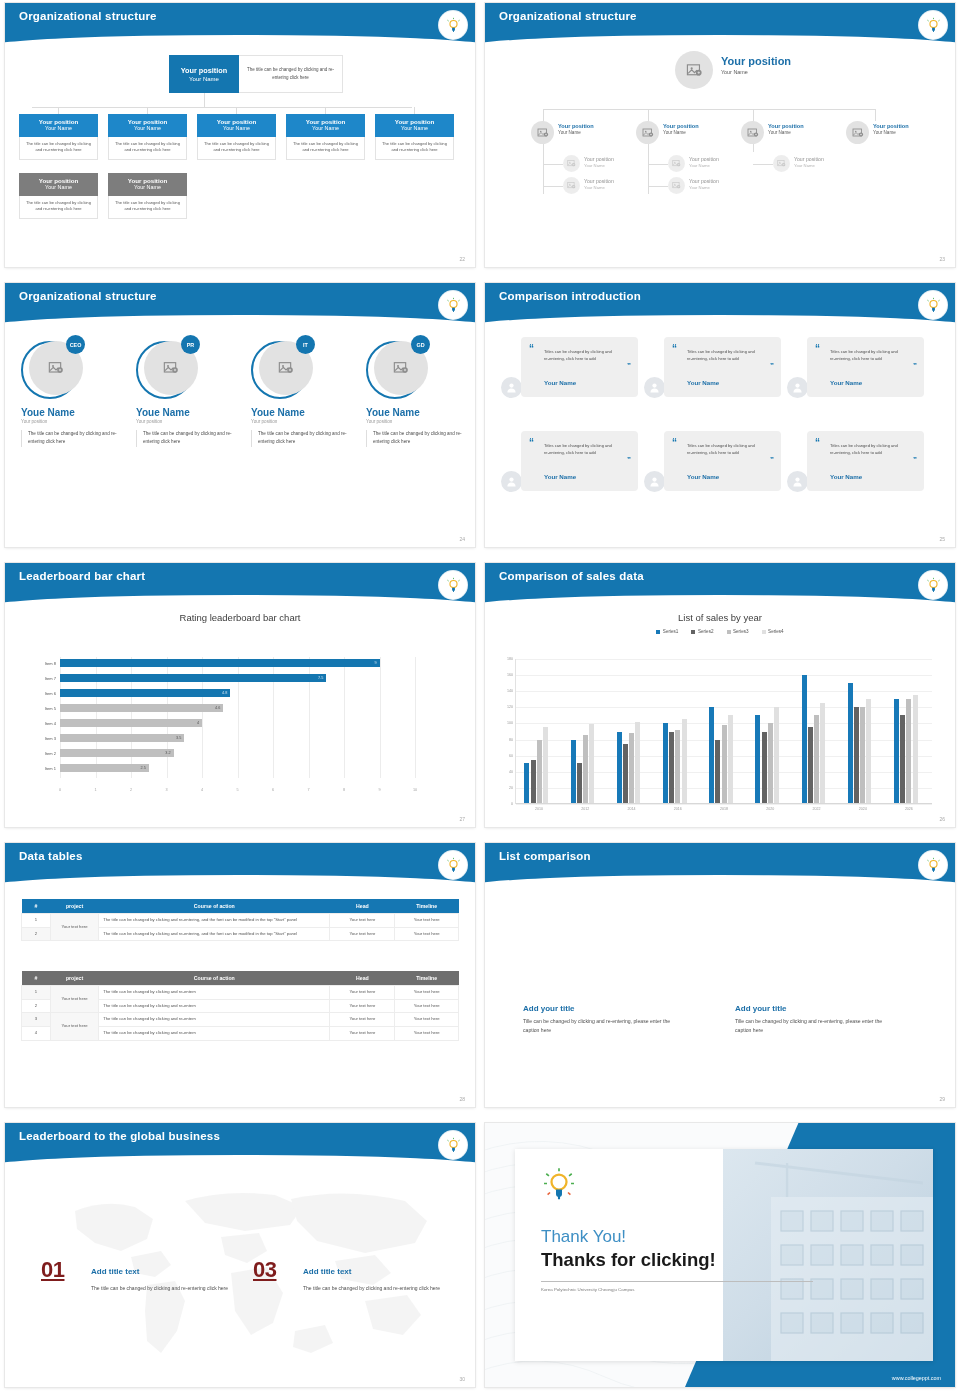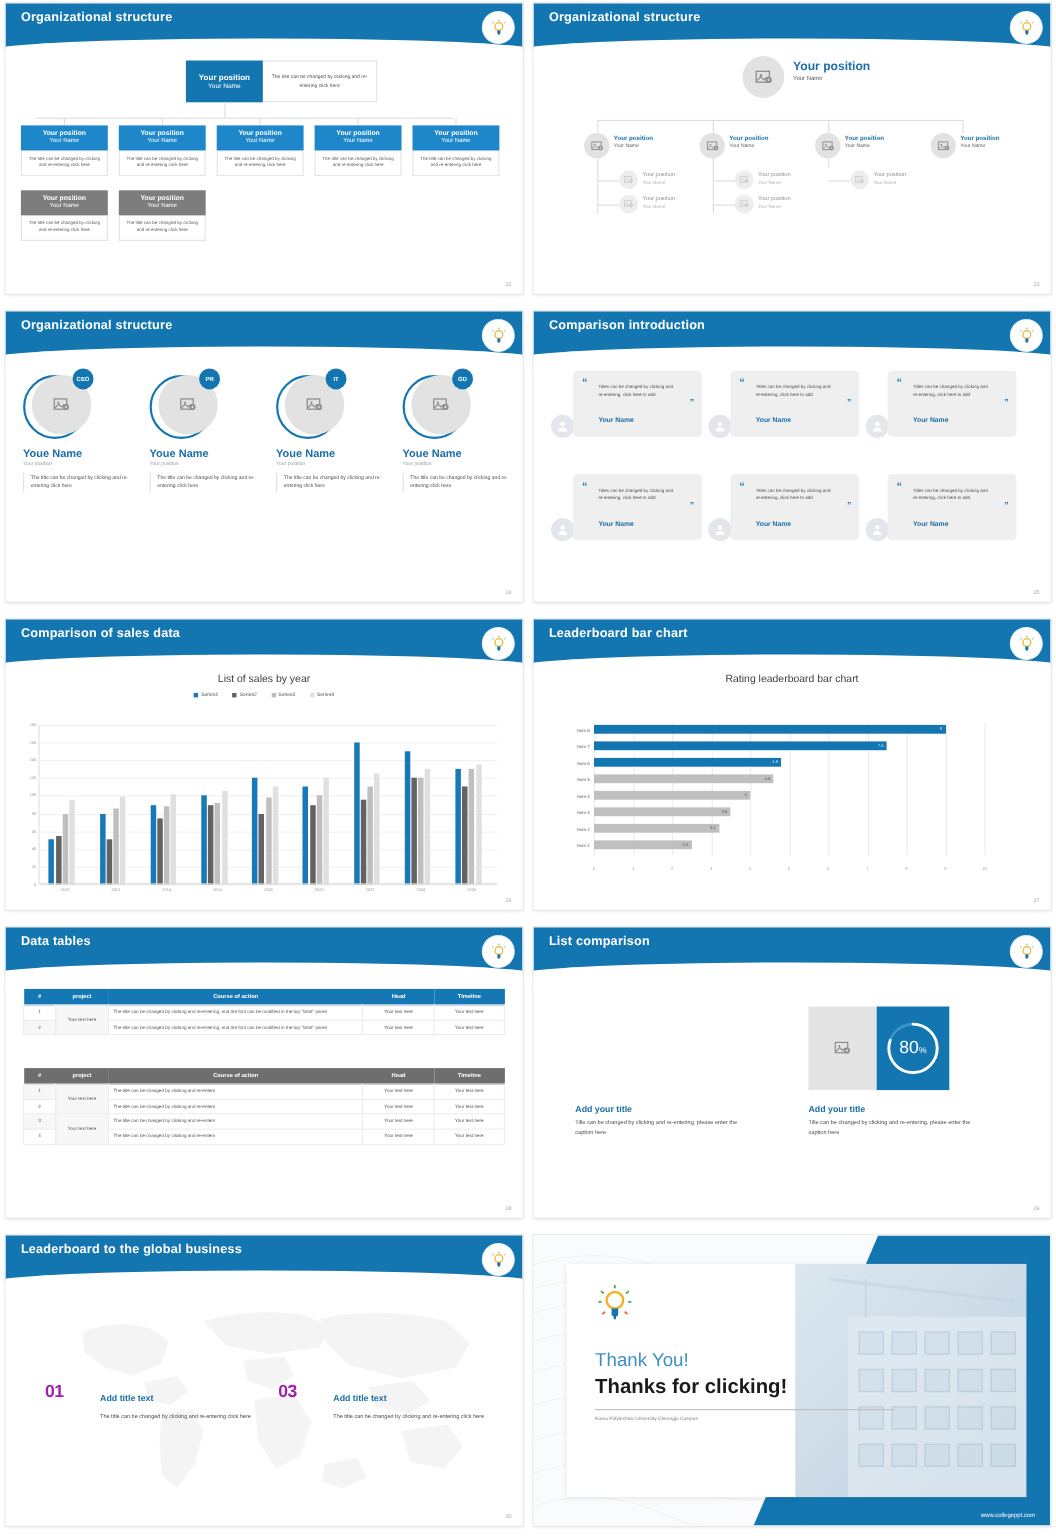--- a/index.html
+++ b/index.html
@@ -78,21 +78,21 @@
   .zeb{background:#f7f7f7;}
   
   .dcard{position:absolute;top:28px;height:76px;display:flex;}
   .dimg{width:62px;background:#e4e4e4;display:flex;align-items:center;justify-content:center;}
   .dring{width:66px;background:#1476b0;position:relative;display:flex;align-items:center;justify-content:center;}
   .dpct{position:relative;color:#fff;font-size:16px;font-weight:300;z-index:3;}
   .dpct small{font-size:8px;}
   .dtitle{position:absolute;font-size:8px;font-weight:bold;color:#1c6fa8;}
   .ddesc{position:absolute;font-size:5.1px;color:#4d4d4d;line-height:1.85;width:150px;}
   
-  .num{position:absolute;font-size:16px;font-weight:bold;color:#a21caf;letter-spacing:-.5px;}
+  .num{position:absolute;font-size:22px;font-weight:bold;color:#7f1d1d;letter-spacing:-.5px;text-decoration:underline;}
   .gbt{position:absolute;font-size:8px;font-weight:bold;color:#1c6fa8;}
   .gbd{position:absolute;font-size:5px;color:#4d4d4d;line-height:2;width:142px;}
   
   .ty{position:absolute;inset:0;background:#fafbfc;overflow:hidden;}
   .tywedge{position:absolute;right:0;top:0;width:270px;height:264px;background:#1476b0;
            clip-path:polygon(42% 0,100% 0,100% 100%,0 100%);}
   .tycard{position:absolute;left:30px;top:26px;width:418px;height:212px;background:#fff;overflow:hidden;
           box-shadow:0 1px 5px rgba(0,0,0,.12);}
   .typhoto{position:absolute;right:0;top:0;width:210px;height:212px;
            background:linear-gradient(135deg,#dce7ef 0%,#cfdde8 45%,#b9cedd 100%);}
@@ -515,131 +515,20 @@
           </svg>
         </div>
        <div class="qcard" style="left:322px;top:104px;width:117px;height:60px;">
          <div class="qmark" style="left:8px;top:7px;">“</div>
          <div class="qtxt" style="left:23px;top:11px;width:72px;">Titles can be changed by clicking and re-entering, click here to add</div>
          <div class="qmark" style="right:7px;top:25px;font-size:8px;">”</div>
          <div class="qnm" style="left:23px;top:42px;">Your Name</div>
        </div>
       </div>
     <div class="pgno">25</div>
-  </div>
-
-  <div class="slide">
-    <div class="hdr">
-        <div class="hdr-curve"></div>
-      </div>
-    <div class="hdr-title">Comparison of sales data</div>
-    <div class="badge">
-      <svg width="17" height="17" viewBox="0 0 24 24">
-          <circle cx="12" cy="10" r="5" fill="none" stroke="#f0b429" stroke-width="1.6"></circle>
-          <path d="M10 15h4v3a2 2 0 0 1-4 0z" fill="#1476b0"></path>
-          <path d="M12 18v3" stroke="#1476b0" stroke-width="1.4"></path>
-          <path d="M3.5 4.5l1.6 1.2M20.5 4.5l-1.6 1.2M12 1.2v1.8" stroke="#4caf50" stroke-width="1.2"></path>
-        </svg>
-    </div>
-    <div class="body">
-      <div class="chart-title">List of sales by year</div>
-      <div class="legend" id="s26leg">
-          <span><i style="background:#1779b8"></i>Series1</span>
-          <span><i style="background:#636363"></i>Series2</span>
-          <span><i style="background:#bfbfbf"></i>Series3</span>
-          <span><i style="background:#e0e0e0"></i>Series4</span>
-        </div>
-      <div class="plot" id="s26plot">
-          <div class="gline" style="top:145px"></div>
-          <div class="ytick" style="top:145px">0</div>
-          <div class="gline" style="top:128.88888888888889px"></div>
-          <div class="ytick" style="top:128.88888888888889px">20</div>
-          <div class="gline" style="top:112.77777777777777px"></div>
-          <div class="ytick" style="top:112.77777777777777px">40</div>
-          <div class="gline" style="top:96.66666666666667px"></div>
-          <div class="ytick" style="top:96.66666666666667px">60</div>
-          <div class="gline" style="top:80.55555555555556px"></div>
-          <div class="ytick" style="top:80.55555555555556px">80</div>
-          <div class="gline" style="top:64.44444444444444px"></div>
-          <div class="ytick" style="top:64.44444444444444px">100</div>
-          <div class="gline" style="top:48.33333333333334px"></div>
-          <div class="ytick" style="top:48.33333333333334px">120</div>
-          <div class="gline" style="top:32.222222222222214px"></div>
-          <div class="ytick" style="top:32.222222222222214px">140</div>
-          <div class="gline" style="top:16.111111111111114px"></div>
-          <div class="ytick" style="top:16.111111111111114px">160</div>
-          <div class="gline" style="top:0px"></div>
-          <div class="ytick" style="top:0px">180</div>
-          <div class="grp" style="left:8.32px">
-            <div class="bar" style="height:41.083333333333336px;background:#1779b8"></div>
-            <div class="bar" style="height:44.30555555555556px;background:#636363"></div>
-            <div class="bar" style="height:64.44444444444444px;background:#bfbfbf"></div>
-            <div class="bar" style="height:77.33333333333333px;background:#e0e0e0"></div>
-          </div>
-       <div class="xlab" style="left:23.11111111111111px">2010</div>
-          <div class="grp" style="left:54.54222222222222px">
-            <div class="bar" style="height:64.44444444444444px;background:#1779b8"></div>
-            <div class="bar" style="height:41.083333333333336px;background:#636363"></div>
-            <div class="bar" style="height:69.27777777777779px;background:#bfbfbf"></div>
-            <div class="bar" style="height:79.75px;background:#e0e0e0"></div>
-          </div>
-       <div class="xlab" style="left:69.33333333333333px">2012</div>
-          <div class="grp" style="left:100.76444444444445px">
-            <div class="bar" style="height:72.5px;background:#1779b8"></div>
-            <div class="bar" style="height:60.41666666666667px;background:#636363"></div>
-            <div class="bar" style="height:70.88888888888889px;background:#bfbfbf"></div>
-            <div class="bar" style="height:82.16666666666667px;background:#e0e0e0"></div>
-          </div>
-       <div class="xlab" style="left:115.55555555555556px">2014</div>
-          <div class="grp" style="left:146.98666666666665px">
-            <div class="bar" style="height:80.55555555555556px;background:#1779b8"></div>
-            <div class="bar" style="height:71.69444444444444px;background:#636363"></div>
-            <div class="bar" style="height:74.1111111111111px;background:#bfbfbf"></div>
-            <div class="bar" style="height:84.58333333333334px;background:#e0e0e0"></div>
-          </div>
-       <div class="xlab" style="left:161.77777777777777px">2016</div>
-          <div class="grp" style="left:193.20888888888888px">
-            <div class="bar" style="height:96.66666666666666px;background:#1779b8"></div>
-            <div class="bar" style="height:64.44444444444444px;background:#636363"></div>
-            <div class="bar" style="height:78.94444444444444px;background:#bfbfbf"></div>
-            <div class="bar" style="height:89.41666666666667px;background:#e0e0e0"></div>
-          </div>
-       <div class="xlab" style="left:208px">2018</div>
-          <div class="grp" style="left:239.4311111111111px">
-            <div class="bar" style="height:89.41666666666667px;background:#1779b8"></div>
-            <div class="bar" style="height:72.5px;background:#636363"></div>
-            <div class="bar" style="height:80.55555555555556px;background:#bfbfbf"></div>
-            <div class="bar" style="height:96.66666666666666px;background:#e0e0e0"></div>
-          </div>
-       <div class="xlab" style="left:254.22222222222223px">2020</div>
-          <div class="grp" style="left:285.6533333333333px">
-            <div class="bar" style="height:128.88888888888889px;background:#1779b8"></div>
-            <div class="bar" style="height:77.33333333333333px;background:#636363"></div>
-            <div class="bar" style="height:88.61111111111111px;background:#bfbfbf"></div>
-            <div class="bar" style="height:101.5px;background:#e0e0e0"></div>
-          </div>
-       <div class="xlab" style="left:300.4444444444444px">2022</div>
-          <div class="grp" style="left:331.87555555555554px">
-            <div class="bar" style="height:120.83333333333334px;background:#1779b8"></div>
-            <div class="bar" style="height:96.66666666666666px;background:#636363"></div>
-            <div class="bar" style="height:96.66666666666666px;background:#bfbfbf"></div>
-            <div class="bar" style="height:104.72222222222221px;background:#e0e0e0"></div>
-          </div>
-       <div class="xlab" style="left:346.66666666666663px">2024</div>
-          <div class="grp" style="left:378.09777777777776px">
-            <div class="bar" style="height:104.72222222222221px;background:#1779b8"></div>
-            <div class="bar" style="height:88.61111111111111px;background:#636363"></div>
-            <div class="bar" style="height:104.72222222222221px;background:#bfbfbf"></div>
-            <div class="bar" style="height:108.75px;background:#e0e0e0"></div>
-          </div>
-       <div class="xlab" style="left:392.88888888888886px">2026</div>
-          <div style="position:absolute;left:0;right:0;bottom:0;height:1px;background:#d8d8d8"></div>
-        </div>
-    </div>
-    <div class="pgno">26</div>
   </div>
 
   <div class="slide">
     <div class="hdr">
         <div class="hdr-curve"></div>
       </div>
     <div class="hdr-title">Leaderboard bar chart</div>
     <div class="badge">
       <svg width="17" height="17" viewBox="0 0 24 24">
           <circle cx="12" cy="10" r="5" fill="none" stroke="#f0b429" stroke-width="1.6"></circle>
@@ -723,20 +612,131 @@
        </div>
         </div>
     </div>
     <div class="pgno">27</div>
   </div>
 
   <div class="slide">
     <div class="hdr">
         <div class="hdr-curve"></div>
       </div>
+    <div class="hdr-title">Comparison of sales data</div>
+    <div class="badge">
+      <svg width="17" height="17" viewBox="0 0 24 24">
+          <circle cx="12" cy="10" r="5" fill="none" stroke="#f0b429" stroke-width="1.6"></circle>
+          <path d="M10 15h4v3a2 2 0 0 1-4 0z" fill="#1476b0"></path>
+          <path d="M12 18v3" stroke="#1476b0" stroke-width="1.4"></path>
+          <path d="M3.5 4.5l1.6 1.2M20.5 4.5l-1.6 1.2M12 1.2v1.8" stroke="#4caf50" stroke-width="1.2"></path>
+        </svg>
+    </div>
+    <div class="body">
+      <div class="chart-title">List of sales by year</div>
+      <div class="legend" id="s26leg">
+          <span><i style="background:#1779b8"></i>Series1</span>
+          <span><i style="background:#636363"></i>Series2</span>
+          <span><i style="background:#bfbfbf"></i>Series3</span>
+          <span><i style="background:#e0e0e0"></i>Series4</span>
+        </div>
+      <div class="plot" id="s26plot">
+          <div class="gline" style="top:145px"></div>
+          <div class="ytick" style="top:145px">0</div>
+          <div class="gline" style="top:128.88888888888889px"></div>
+          <div class="ytick" style="top:128.88888888888889px">20</div>
+          <div class="gline" style="top:112.77777777777777px"></div>
+          <div class="ytick" style="top:112.77777777777777px">40</div>
+          <div class="gline" style="top:96.66666666666667px"></div>
+          <div class="ytick" style="top:96.66666666666667px">60</div>
+          <div class="gline" style="top:80.55555555555556px"></div>
+          <div class="ytick" style="top:80.55555555555556px">80</div>
+          <div class="gline" style="top:64.44444444444444px"></div>
+          <div class="ytick" style="top:64.44444444444444px">100</div>
+          <div class="gline" style="top:48.33333333333334px"></div>
+          <div class="ytick" style="top:48.33333333333334px">120</div>
+          <div class="gline" style="top:32.222222222222214px"></div>
+          <div class="ytick" style="top:32.222222222222214px">140</div>
+          <div class="gline" style="top:16.111111111111114px"></div>
+          <div class="ytick" style="top:16.111111111111114px">160</div>
+          <div class="gline" style="top:0px"></div>
+          <div class="ytick" style="top:0px">180</div>
+          <div class="grp" style="left:8.32px">
+            <div class="bar" style="height:41.083333333333336px;background:#1779b8"></div>
+            <div class="bar" style="height:44.30555555555556px;background:#636363"></div>
+            <div class="bar" style="height:64.44444444444444px;background:#bfbfbf"></div>
+            <div class="bar" style="height:77.33333333333333px;background:#e0e0e0"></div>
+          </div>
+       <div class="xlab" style="left:23.11111111111111px">2010</div>
+          <div class="grp" style="left:54.54222222222222px">
+            <div class="bar" style="height:64.44444444444444px;background:#1779b8"></div>
+            <div class="bar" style="height:41.083333333333336px;background:#636363"></div>
+            <div class="bar" style="height:69.27777777777779px;background:#bfbfbf"></div>
+            <div class="bar" style="height:79.75px;background:#e0e0e0"></div>
+          </div>
+       <div class="xlab" style="left:69.33333333333333px">2012</div>
+          <div class="grp" style="left:100.76444444444445px">
+            <div class="bar" style="height:72.5px;background:#1779b8"></div>
+            <div class="bar" style="height:60.41666666666667px;background:#636363"></div>
+            <div class="bar" style="height:70.88888888888889px;background:#bfbfbf"></div>
+            <div class="bar" style="height:82.16666666666667px;background:#e0e0e0"></div>
+          </div>
+       <div class="xlab" style="left:115.55555555555556px">2014</div>
+          <div class="grp" style="left:146.98666666666665px">
+            <div class="bar" style="height:80.55555555555556px;background:#1779b8"></div>
+            <div class="bar" style="height:71.69444444444444px;background:#636363"></div>
+            <div class="bar" style="height:74.1111111111111px;background:#bfbfbf"></div>
+            <div class="bar" style="height:84.58333333333334px;background:#e0e0e0"></div>
+          </div>
+       <div class="xlab" style="left:161.77777777777777px">2016</div>
+          <div class="grp" style="left:193.20888888888888px">
+            <div class="bar" style="height:96.66666666666666px;background:#1779b8"></div>
+            <div class="bar" style="height:64.44444444444444px;background:#636363"></div>
+            <div class="bar" style="height:78.94444444444444px;background:#bfbfbf"></div>
+            <div class="bar" style="height:89.41666666666667px;background:#e0e0e0"></div>
+          </div>
+       <div class="xlab" style="left:208px">2018</div>
+          <div class="grp" style="left:239.4311111111111px">
+            <div class="bar" style="height:89.41666666666667px;background:#1779b8"></div>
+            <div class="bar" style="height:72.5px;background:#636363"></div>
+            <div class="bar" style="height:80.55555555555556px;background:#bfbfbf"></div>
+            <div class="bar" style="height:96.66666666666666px;background:#e0e0e0"></div>
+          </div>
+       <div class="xlab" style="left:254.22222222222223px">2020</div>
+          <div class="grp" style="left:285.6533333333333px">
+            <div class="bar" style="height:128.88888888888889px;background:#1779b8"></div>
+            <div class="bar" style="height:77.33333333333333px;background:#636363"></div>
+            <div class="bar" style="height:88.61111111111111px;background:#bfbfbf"></div>
+            <div class="bar" style="height:101.5px;background:#e0e0e0"></div>
+          </div>
+       <div class="xlab" style="left:300.4444444444444px">2022</div>
+          <div class="grp" style="left:331.87555555555554px">
+            <div class="bar" style="height:120.83333333333334px;background:#1779b8"></div>
+            <div class="bar" style="height:96.66666666666666px;background:#636363"></div>
+            <div class="bar" style="height:96.66666666666666px;background:#bfbfbf"></div>
+            <div class="bar" style="height:104.72222222222221px;background:#e0e0e0"></div>
+          </div>
+       <div class="xlab" style="left:346.66666666666663px">2024</div>
+          <div class="grp" style="left:378.09777777777776px">
+            <div class="bar" style="height:104.72222222222221px;background:#1779b8"></div>
+            <div class="bar" style="height:88.61111111111111px;background:#636363"></div>
+            <div class="bar" style="height:104.72222222222221px;background:#bfbfbf"></div>
+            <div class="bar" style="height:108.75px;background:#e0e0e0"></div>
+          </div>
+       <div class="xlab" style="left:392.88888888888886px">2026</div>
+          <div style="position:absolute;left:0;right:0;bottom:0;height:1px;background:#d8d8d8"></div>
+        </div>
+    </div>
+    <div class="pgno">26</div>
+  </div>
+
+  <div class="slide">
+    <div class="hdr">
+        <div class="hdr-curve"></div>
+      </div>
     <div class="hdr-title">Data tables</div>
     <div class="badge">
       <svg width="17" height="17" viewBox="0 0 24 24">
           <circle cx="12" cy="10" r="5" fill="none" stroke="#f0b429" stroke-width="1.6"></circle>
           <path d="M10 15h4v3a2 2 0 0 1-4 0z" fill="#1476b0"></path>
           <path d="M12 18v3" stroke="#1476b0" stroke-width="1.4"></path>
           <path d="M3.5 4.5l1.6 1.2M20.5 4.5l-1.6 1.2M12 1.2v1.8" stroke="#4caf50" stroke-width="1.2"></path>
         </svg>
     </div>
     <div class="body">
@@ -819,38 +819,20 @@
       <svg width="17" height="17" viewBox="0 0 24 24">
           <circle cx="12" cy="10" r="5" fill="none" stroke="#f0b429" stroke-width="1.6"></circle>
           <path d="M10 15h4v3a2 2 0 0 1-4 0z" fill="#1476b0"></path>
           <path d="M12 18v3" stroke="#1476b0" stroke-width="1.4"></path>
           <path d="M3.5 4.5l1.6 1.2M20.5 4.5l-1.6 1.2M12 1.2v1.8" stroke="#4caf50" stroke-width="1.2"></path>
         </svg>
     </div>
     <div class="body" id="s29">
        <div class="dtitle" style="left:38px;top:117px;">Add your title</div>
        <div class="ddesc" style="left:38px;top:130px;">Tille can be changed by clicking and re-entering, please enter the caption here</div>
-        <div class="dcard" style="left:250px;width:128px;">
-         <div class="dimg">
-            <svg width="16" height="16" viewBox="0 0 24 24" fill="#8f8f8f">
-              <rect x="2" y="4" width="17" height="14" fill="none" stroke="#8f8f8f" stroke-width="1.7"></rect>
-              <circle cx="7.5" cy="9" r="1.5"></circle>
-              <path d="M3 16l5-5 4 4 3-3 4 4" fill="none" stroke="#8f8f8f" stroke-width="1.6"></path>
-              <circle cx="18" cy="15" r="4.2" fill="#8f8f8f"></circle>
-              <path d="M18 13.2v3.6M16.2 15h3.6" stroke="#e7e7e7" stroke-width="1.2"></path>
-            </svg>
-          </div>
-         <div class="dring">
-           <svg width="58" height="58" viewBox="0 0 58 58" style="position:absolute;left:4px;top:9px">
-             <circle cx="29" cy="29" r="22" fill="none" stroke="#3e93c9" stroke-width="2.4"></circle>
-             <circle cx="29" cy="29" r="22" fill="none" stroke="#ffffff" stroke-width="2.6" stroke-dasharray="110.58406140636072 27.646015351590165" stroke-linecap="round" transform="rotate(-90 29 29)"></circle>
-           </svg>
-           <div class="dpct">80<small>%</small></div>
-         </div>
-       </div>
        <div class="dtitle" style="left:250px;top:117px;">Add your title</div>
        <div class="ddesc" style="left:250px;top:130px;">Tille can be changed by clicking and re-entering, please enter the caption here</div>
       </div>
     <div class="pgno">29</div>
   </div>
 
   <div class="slide">
     <div class="hdr">
         <div class="hdr-curve"></div>
       </div>

